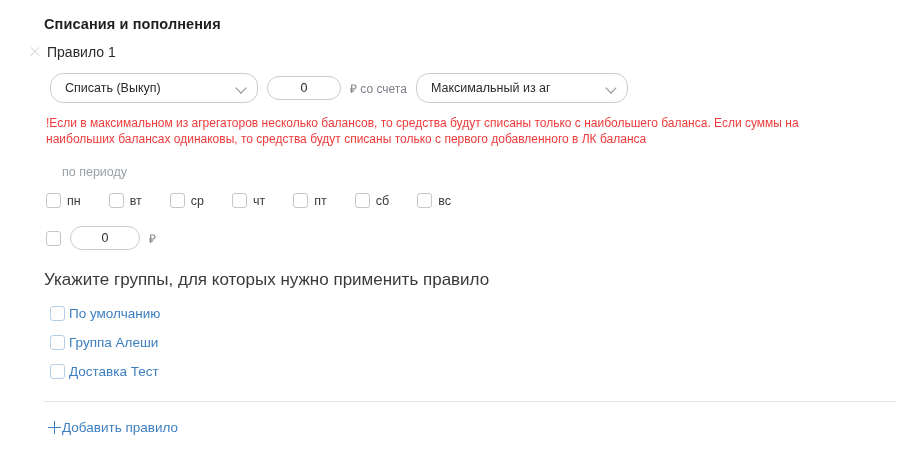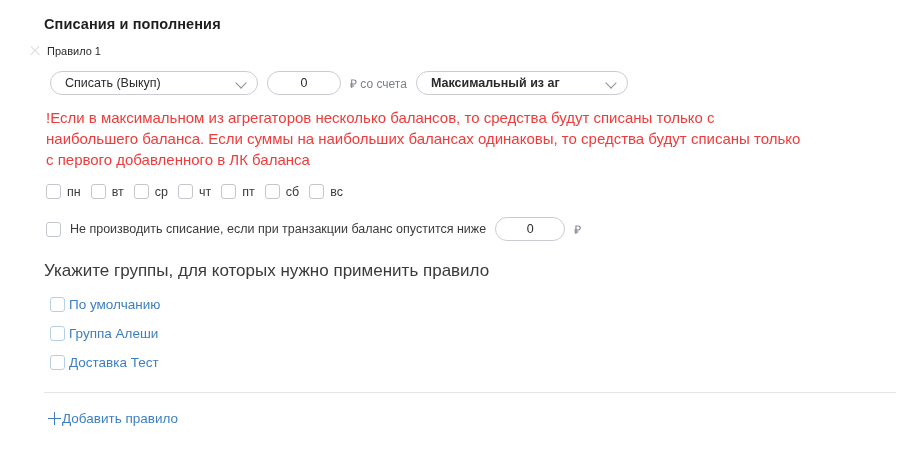--- a/index.html
+++ b/index.html
@@ -48,46 +48,46 @@
     position: absolute;
     left: 1px;
     top: 6px;
     width: 12px;
     height: 1.4px;
     background: #9a9a9a;
   }
   .close-icon::before { transform: rotate(45deg); }
   .close-icon::after  { transform: rotate(-45deg); }
   .rule-title {
-    font-size: 11px;
+    font-size: 14px;
     color: #2b2b2b;
   }
 
   .row-controls {
     display: flex;
     align-items: center;
     margin: 13px 0 0 34px;
     gap: 9px;
   }
   .select-box {
     position: relative;
     display: inline-flex;
     align-items: center;
-    height: 24px;
+    height: 30px;
     border: 1px solid #c9ccd2;
     border-radius: 13px;
     background: #fff;
     font-size: 12.5px;
     color: #2b2b2b;
     padding: 0 26px 0 14px;
     box-sizing: border-box;
     white-space: nowrap;
   }
   .select-box.w1 { width: 208px; }
-  .select-box.w2 { width: 212px; font-weight: bold; }
+  .select-box.w2 { width: 212px; }
   .select-box .chev {
     position: absolute;
     right: 12px;
     top: 50%;
     width: 7px;
     height: 7px;
     margin-top: -4px;
     border-right: 1.3px solid #8b8f96;
     border-bottom: 1.3px solid #8b8f96;
     transform: rotate(45deg);
@@ -105,37 +105,37 @@
     box-sizing: border-box;
     outline: none;
   }
   .unit-label {
     font-size: 12px;
     color: #7c8089;
   }
 
   .warning {
     margin: 12px 28px 0 30px;
-    font-size: 15px;
-    line-height: 21px;
+    font-size: 12px;
+    line-height: 16px;
     color: #ef3b3b;
     max-width: 760px;
   }
 
   .period-label {
     margin: 18px 0 0 46px;
     font-size: 12.5px;
     color: #9aa0a6;
   }
 
   .days-row {
     display: flex;
     align-items: center;
     margin: 14px 16px 0 30px;
-    gap: 10px;
+    gap: 28px;
   }
   .day-item {
     display: flex;
     align-items: center;
     gap: 6px;
     font-size: 12.5px;
     color: #3a3a3a;
   }
   .cb {
     width: 15px;
@@ -226,20 +226,21 @@
     <input class="num-box" type="text" value="0" style="">
     <span class="unit-label">₽ со счета</span>
     <div class="select-box w2">
       <span>Максимальный из аг</span>
       <span class="chev"></span>
     </div>
   </div>
 
   <div class="warning">!Если в максимальном из агрегаторов несколько балансов, то средства будут списаны только с наибольшего баланса. Если суммы на наибольших балансах одинаковы, то средства будут списаны только с первого добавленного в ЛК баланса</div>
 
+  <div class="period-label">по периоду</div>
 
   <div class="days-row">
     <label class="day-item">
       <span class="cb"></span>
       <span>пн</span>
     </label>
     <label class="day-item">
       <span class="cb"></span>
       <span>вт</span>
     </label>
@@ -260,21 +261,20 @@
       <span>сб</span>
     </label>
     <label class="day-item">
       <span class="cb"></span>
       <span>вс</span>
     </label>
   </div>
 
   <div class="min-balance-row">
     <span class="cb"></span>
-    <span>Не производить списание, если при транзакции баланс опустится ниже</span>
     <input class="num-box" type="text" value="0" style="">
     <span class="unit-label">₽</span>
   </div>
 
   <div class="groups-title">Укажите группы, для которых нужно применить правило</div>
 
   <label class="group-item">
     <span class="cb blue"></span>
     <span>По умолчанию</span>
   </label>

